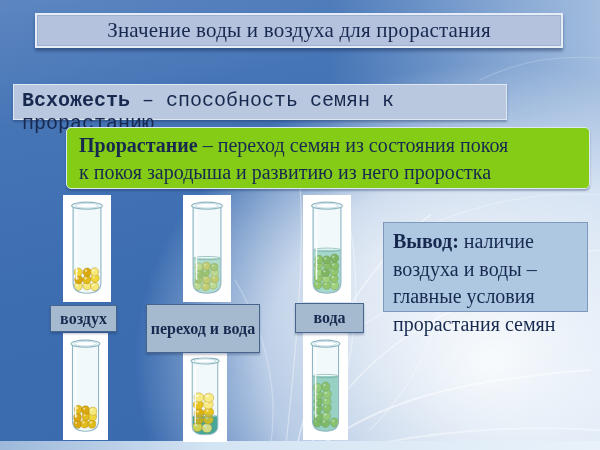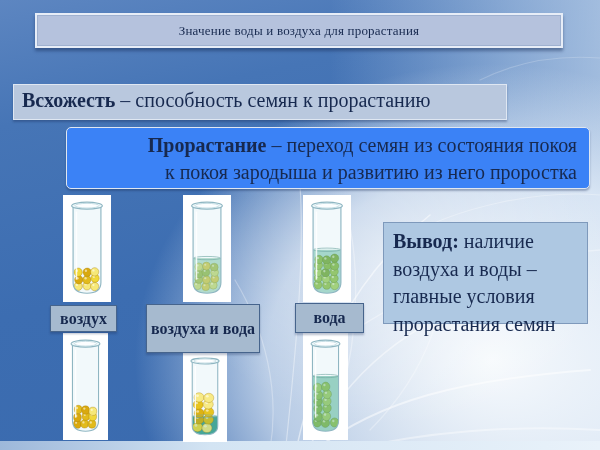--- a/index.html
+++ b/index.html
@@ -18,50 +18,50 @@
   .wisps{position:absolute;inset:0;pointer-events:none;}
   .bottom-strip{
     position:absolute;left:0;top:441px;width:600px;height:9px;
     background:linear-gradient(to right,#9db8da,#d3e4f3 35%,#e9f2fa);
   }
   .title-box{
     position:absolute;left:35px;top:13px;width:528px;height:35px;
     background:#b5c2dd;border:2px solid #e7edf7;box-sizing:border-box;
     box-shadow:0 3px 3px rgba(20,40,85,.45), inset 0 0 0 1px #9fb1d0;
     display:flex;align-items:center;justify-content:center;
-    font-size:13px;letter-spacing:.2px;
+    font-size:21px;letter-spacing:.2px;
   }
   .def-box{
     background:#b9c8de;border:1px solid #dfe7f2;box-sizing:border-box;
     position:absolute;font-size:20px;
     box-shadow:0 2px 2px rgba(25,45,90,.35);
   }
-  .def1{left:13px;top:84px;width:494px;height:36px;padding:4px 8px 0 8px;}
+  .def1{left:13px;top:84px;width:494px;height:36px;padding:4px 8px 0 8px;font-family:Liberation Mono, monospace;}
   .def2{left:66px;top:127px;width:524px;height:62px;padding:4px 12px 0 12px;
-        border-radius:5px;background:#3b82f6;line-height:27px;text-align:right;}
+        border-radius:5px;background:#84cc16;line-height:27px;}
   .def-box b, .conclusion-box b{font-weight:bold;}
   .tube-tile{position:absolute;background:#ffffff;}
   .t0{left:63px;top:195px;width:48px;height:107px;}
   .t1{left:183px;top:195px;width:48px;height:107px;}
   .t2{left:303px;top:195px;width:48px;height:107px;}
   .t3{left:63px;top:333px;width:45px;height:107px;}
   .t4{left:183px;top:352px;width:44px;height:90px;}
   .t5{left:303px;top:333px;width:45px;height:107px;}
   .tube-tile svg{display:block;width:100%;height:100%;}
   .tube-label{
     position:absolute;background:#a6bacf;border:1.5px solid #46648c;box-sizing:border-box;
     display:flex;align-items:center;justify-content:center;text-align:center;
     font-weight:bold;font-size:16px;line-height:20px;z-index:5;
     box-shadow:0 2px 2px rgba(25,45,90,.3);
   }
   .l0{left:50px;top:305px;width:67px;height:27px;}
   .l1{left:146px;top:304px;width:114px;height:49px;}
   .l2{left:295px;top:303px;width:69px;height:30px;}
   .conclusion-box{
-    position:absolute;left:383px;top:222px;width:205px;height:102px;
+    position:absolute;left:383px;top:222px;width:205px;height:90px;
     background:#aec8e2;border:1px solid #7e99bb;box-sizing:border-box;
     padding:5px 9px;font-size:20px;line-height:27.5px;
   }
 </style>
 </head>
 <body>
 
 <div class="slide">
   <div class="bg"></div>
 
@@ -323,19 +323,19 @@
         <rect clip-path="url(#tclip5)" x="10.5" y="44.239999999999995" width="29" height="56.760000000000005" fill="rgba(143,204,189,0.4)"></rect>
         <ellipse cx="25" cy="44.239999999999995" rx="14" ry="1.7" fill="none" stroke="rgba(110,165,160,0.8)" stroke-width="0.8"></ellipse>
         <path d="M10.5,12 L10.5,90 Q10.5,101 25,101 Q39.5,101 39.5,90 L39.5,12" fill="none" stroke="#8fb6c2" stroke-width="1.2"></path>
         <line x1="14" y1="17" x2="14" y2="87" stroke="rgba(255,255,255,0.85)" stroke-width="1.6"></line>
         <ellipse cx="25" cy="11" rx="16" ry="3.6" fill="#eef8fa" stroke="#8fb6c2" stroke-width="1.2"></ellipse>
         <ellipse cx="25" cy="11" rx="12.5" ry="2.4" fill="#fdfeff" stroke="#b9d6dd" stroke-width="0.8"></ellipse>
       </svg>
     </div>
 
   <div class="tube-label l0">воздух</div>
-  <div class="tube-label l1">воздуха и вода</div>
+  <div class="tube-label l1">переход и вода</div>
   <div class="tube-label l2">вода</div>
 
   <div class="conclusion-box">
     <b>Вывод:</b><span> наличие воздуха и воды – главные условия прорастания семян</span>
   </div>
 </div>
 
 </body></html>

